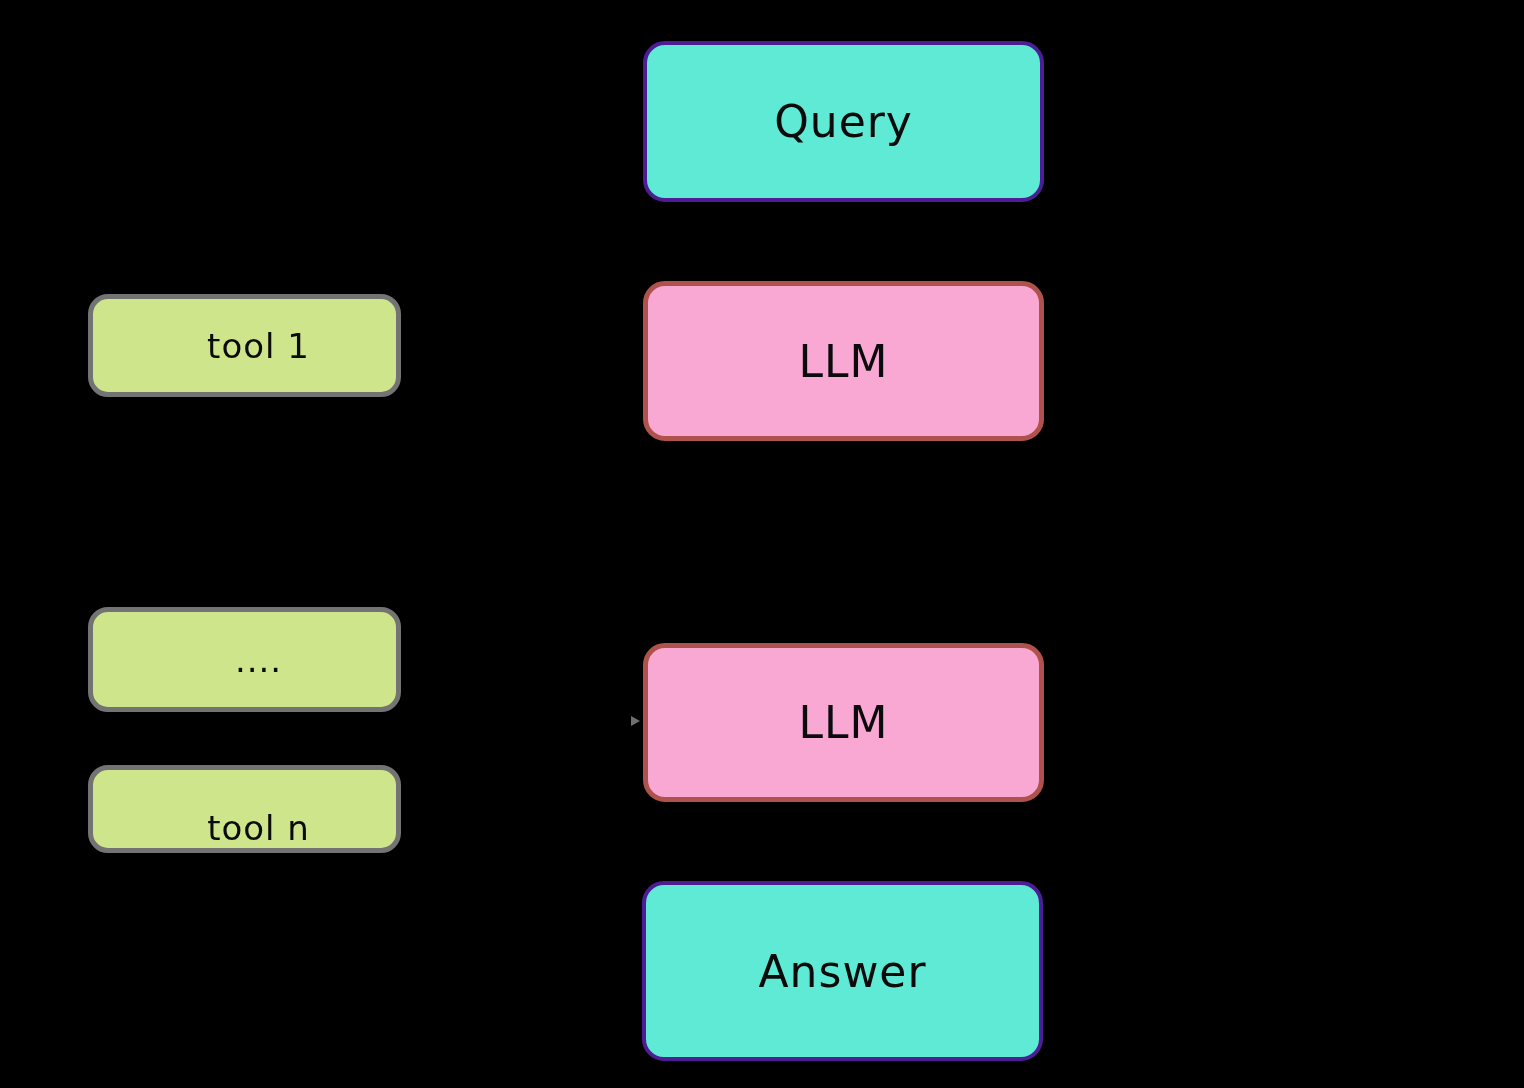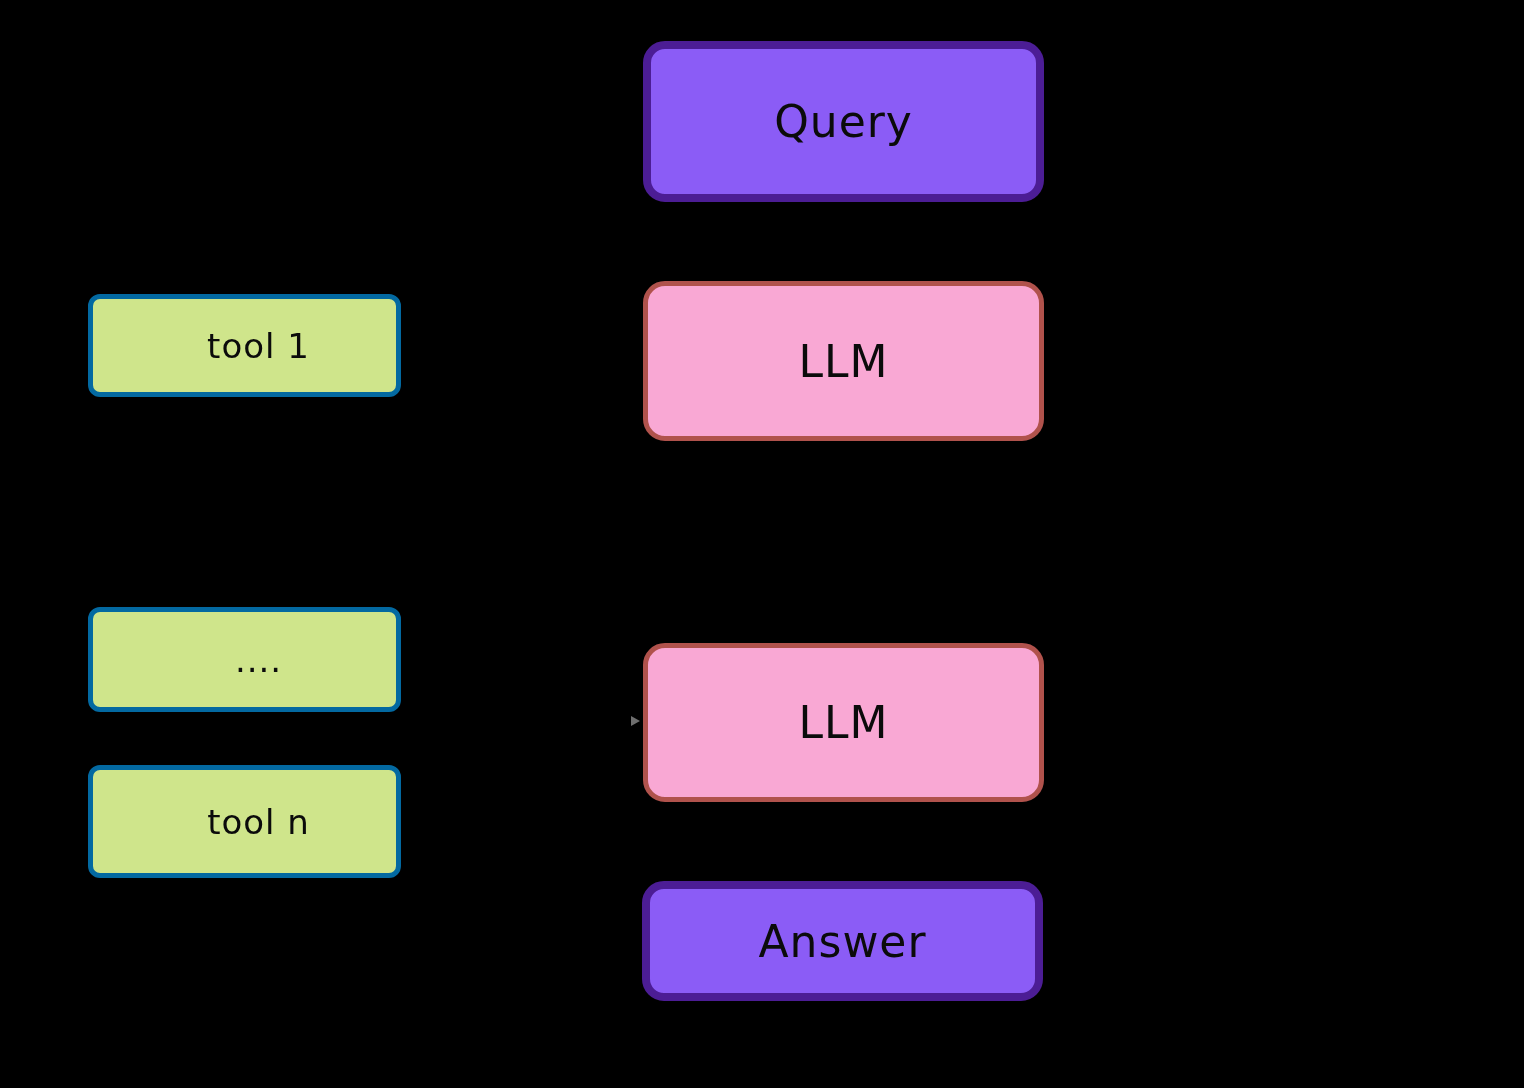--- a/index.html
+++ b/index.html
@@ -26,47 +26,47 @@
   }
   
   .flow-node {
     width: 401px;
     height: 161px;
     border-radius: 22px;
     font-size: 44px;
     font-weight: 500;
   }
   .flow-io {
-    background: #8b5cf6;
-    border: 8px solid #4c1d95;
+    background: #5eead4;
+    border: 4px solid #4c1d95;
   }
   .flow-llm {
     background: #f9a8d4;
     border: 5px solid #b0524c;
   }
   
   .tool-node {
     width: 313px;
     height: 104px;
-    border-radius: 12px;
+    border-radius: 20px;
     background: #cfe58b;
-    border: 5px solid #0369a1;
+    border: 5px solid #737373;
     font-size: 34px;
     font-weight: 500;
     padding-left: 28px;
   }
   #query-box  { left: 643px; top: 41px;  }
   #llm1-box   { left: 643px; top: 281px; height: 160px; }
   #llm2-box   { left: 643px; top: 643px; height: 159px; }
-  #answer-box { left: 642px; top: 881px; height: 120px; justify-content: center; }
+  #answer-box { left: 642px; top: 881px; height: 180px; justify-content: center; }
 
   #tool1-box  { left: 88px; top: 294px; height: 103px; }
   #tool2-box  { left: 88px; top: 452px; }
   #tool3-box  { left: 88px; top: 607px; height: 105px; }
-  #tool4-box  { left: 88px; top: 765px; height: 113px; }
+  #tool4-box  { left: 88px; top: 765px; height: 88px; align-items: flex-end; }
 
   
   .arrowhead {
     position: absolute;
     left: 631px;
     top: 716px;
     width: 0;
     height: 0;
     border-top: 5px solid transparent;
     border-bottom: 5px solid transparent;

